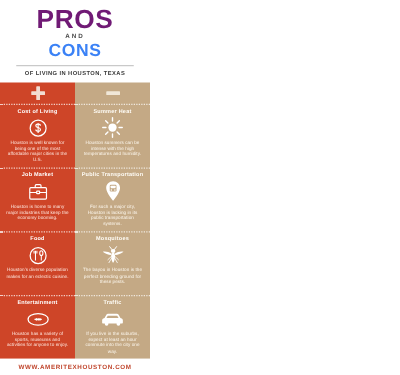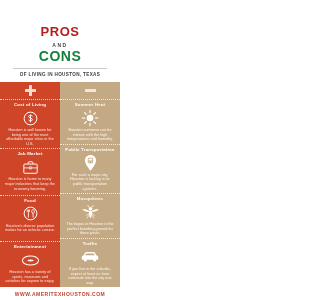--- a/index.html
+++ b/index.html
@@ -6,30 +6,30 @@
   body{
     width:120px;height:300px;overflow:hidden;
     font-family:"Liberation Sans",sans-serif;
     -webkit-font-smoothing:antialiased;
   }
   .infographic{width:120px;height:300px;position:relative;display:flex;flex-direction:column;background:#fff;}
 
   
   .header{padding:7px 6px 4px;text-align:center;background:#fff;}
   .title-pros{
-    font-size:13px;line-height:17px;font-weight:bold;letter-spacing:.5px;
-    color:#b91c1c;font-family:"Liberation Sans",sans-serif;margin-top:16px;
+    font-size:21px;line-height:17px;font-weight:bold;letter-spacing:.5px;
+    color:#701a75;font-family:"Liberation Sans",sans-serif;
   }
   .title-and{
     font-size:5px;line-height:8px;font-weight:bold;letter-spacing:1.6px;
     color:#4a4a4a;margin:1px 0 0;
   }
   .title-cons{
     font-size:14px;line-height:15px;font-weight:bold;letter-spacing:.5px;
-    color:#15803d;
+    color:#3b82f6;
   }
   .rule{height:1px;background:#c9c9c9;margin:4px 7px 3px;}
   .subtitle{
     font-size:4.6px;line-height:6px;font-weight:bold;letter-spacing:.35px;
     color:#3b3b3b;white-space:nowrap;
   }
 
   
   .columns{flex:1;display:flex;}
   .col{width:60px;display:flex;flex-direction:column;}

